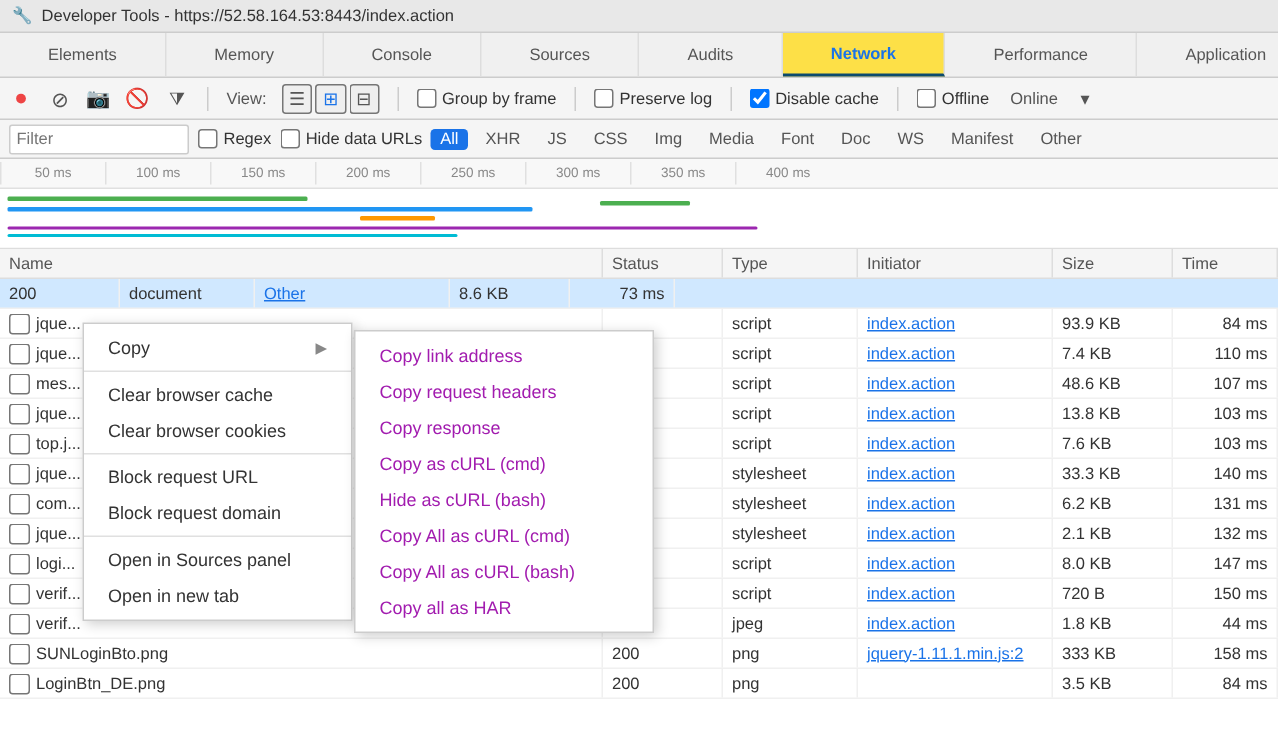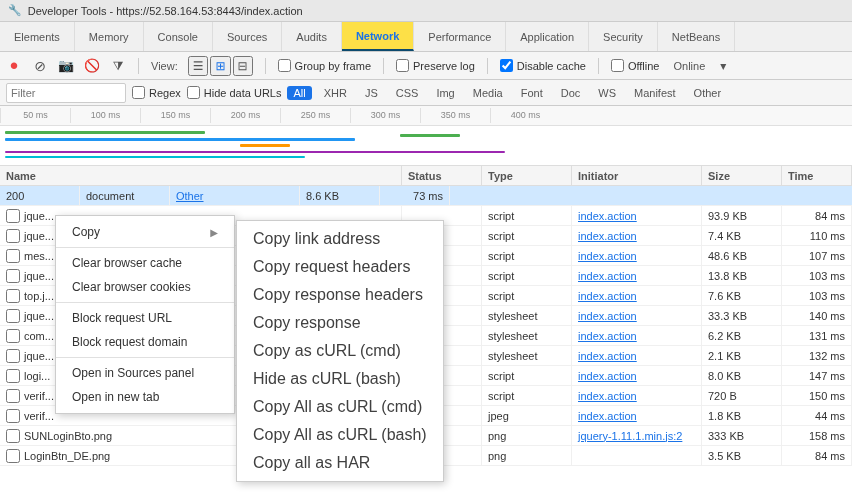--- a/index.html
+++ b/index.html
@@ -19,21 +19,21 @@
 
     
     .tabs-bar {
       background: #f0f0f0;
       border-bottom: 1px solid #ccc;
       display: flex;
       align-items: stretch;
       height: 30px;
     }
     .tab-item {
-      padding: 0 14px;
+      padding: 0 32px;
       display: flex;
       align-items: center;
       cursor: pointer;
       font-size: 11px;
       color: #555;
       border-right: 1px solid #ddd;
       white-space: nowrap;
     }
     .tab-item.active {
       background: #fde047;
@@ -148,21 +148,21 @@
       border-bottom: 1px solid #ddd;
       background: #f5f5f5;
       position: sticky;
       top: 0;
       z-index: 1;
       height: 20px;
     }
     .th {
       padding: 2px 6px;
       font-size: 11px;
-      font-weight: bold;
+      font-weight: normal;
       color: #555;
       border-right: 1px solid #ddd;
       white-space: nowrap;
       overflow: hidden;
       display: flex;
       align-items: center;
     }
     .th.name-col { flex: 3; min-width: 160px; }
     .th.status-col { width: 80px; }
     .th.type-col { width: 90px; }
@@ -226,22 +226,22 @@
       top: 0;
       left: 180px;
       background: #fff;
       border: 1px solid #ccc;
       box-shadow: 2px 2px 8px rgba(0,0,0,0.2);
       min-width: 200px;
       padding: 4px 0;
     }
     .ctx-submenu-item {
       padding: 5px 16px;
-      font-size: 16px;
-      color: #404040;
+      font-size: 12px;
+      color: #a21caf;
       cursor: pointer;
       white-space: nowrap;
     }
     .copy-item-wrapper {
       position: relative;
     }
     .ctx-submenu { display: block; }
   </style>
 </head>
 <body>
@@ -511,21 +511,20 @@
 
 <div class="context-menu">
   <div class="copy-item-wrapper" style="position:relative;">
     <div class="ctx-item">
       <span>Copy</span>
       <span class="arrow">▶</span>
     </div>
     <div class="ctx-submenu" style="top:0; left:180px;">
       <div class="ctx-submenu-item">Copy link address</div>
       <div class="ctx-submenu-item">Copy request headers</div>
-      <div class="ctx-submenu-item">Copy response headers</div>
       <div class="ctx-submenu-item">Copy response</div>
       <div class="ctx-submenu-item">Copy as cURL (cmd)</div>
       <div class="ctx-submenu-item">Hide as cURL (bash)</div>
       <div class="ctx-submenu-item">Copy All as cURL (cmd)</div>
       <div class="ctx-submenu-item">Copy All as cURL (bash)</div>
       <div class="ctx-submenu-item">Copy all as HAR</div>
     </div>
   </div>
   <div class="ctx-sep"></div>
   <div class="ctx-item">

